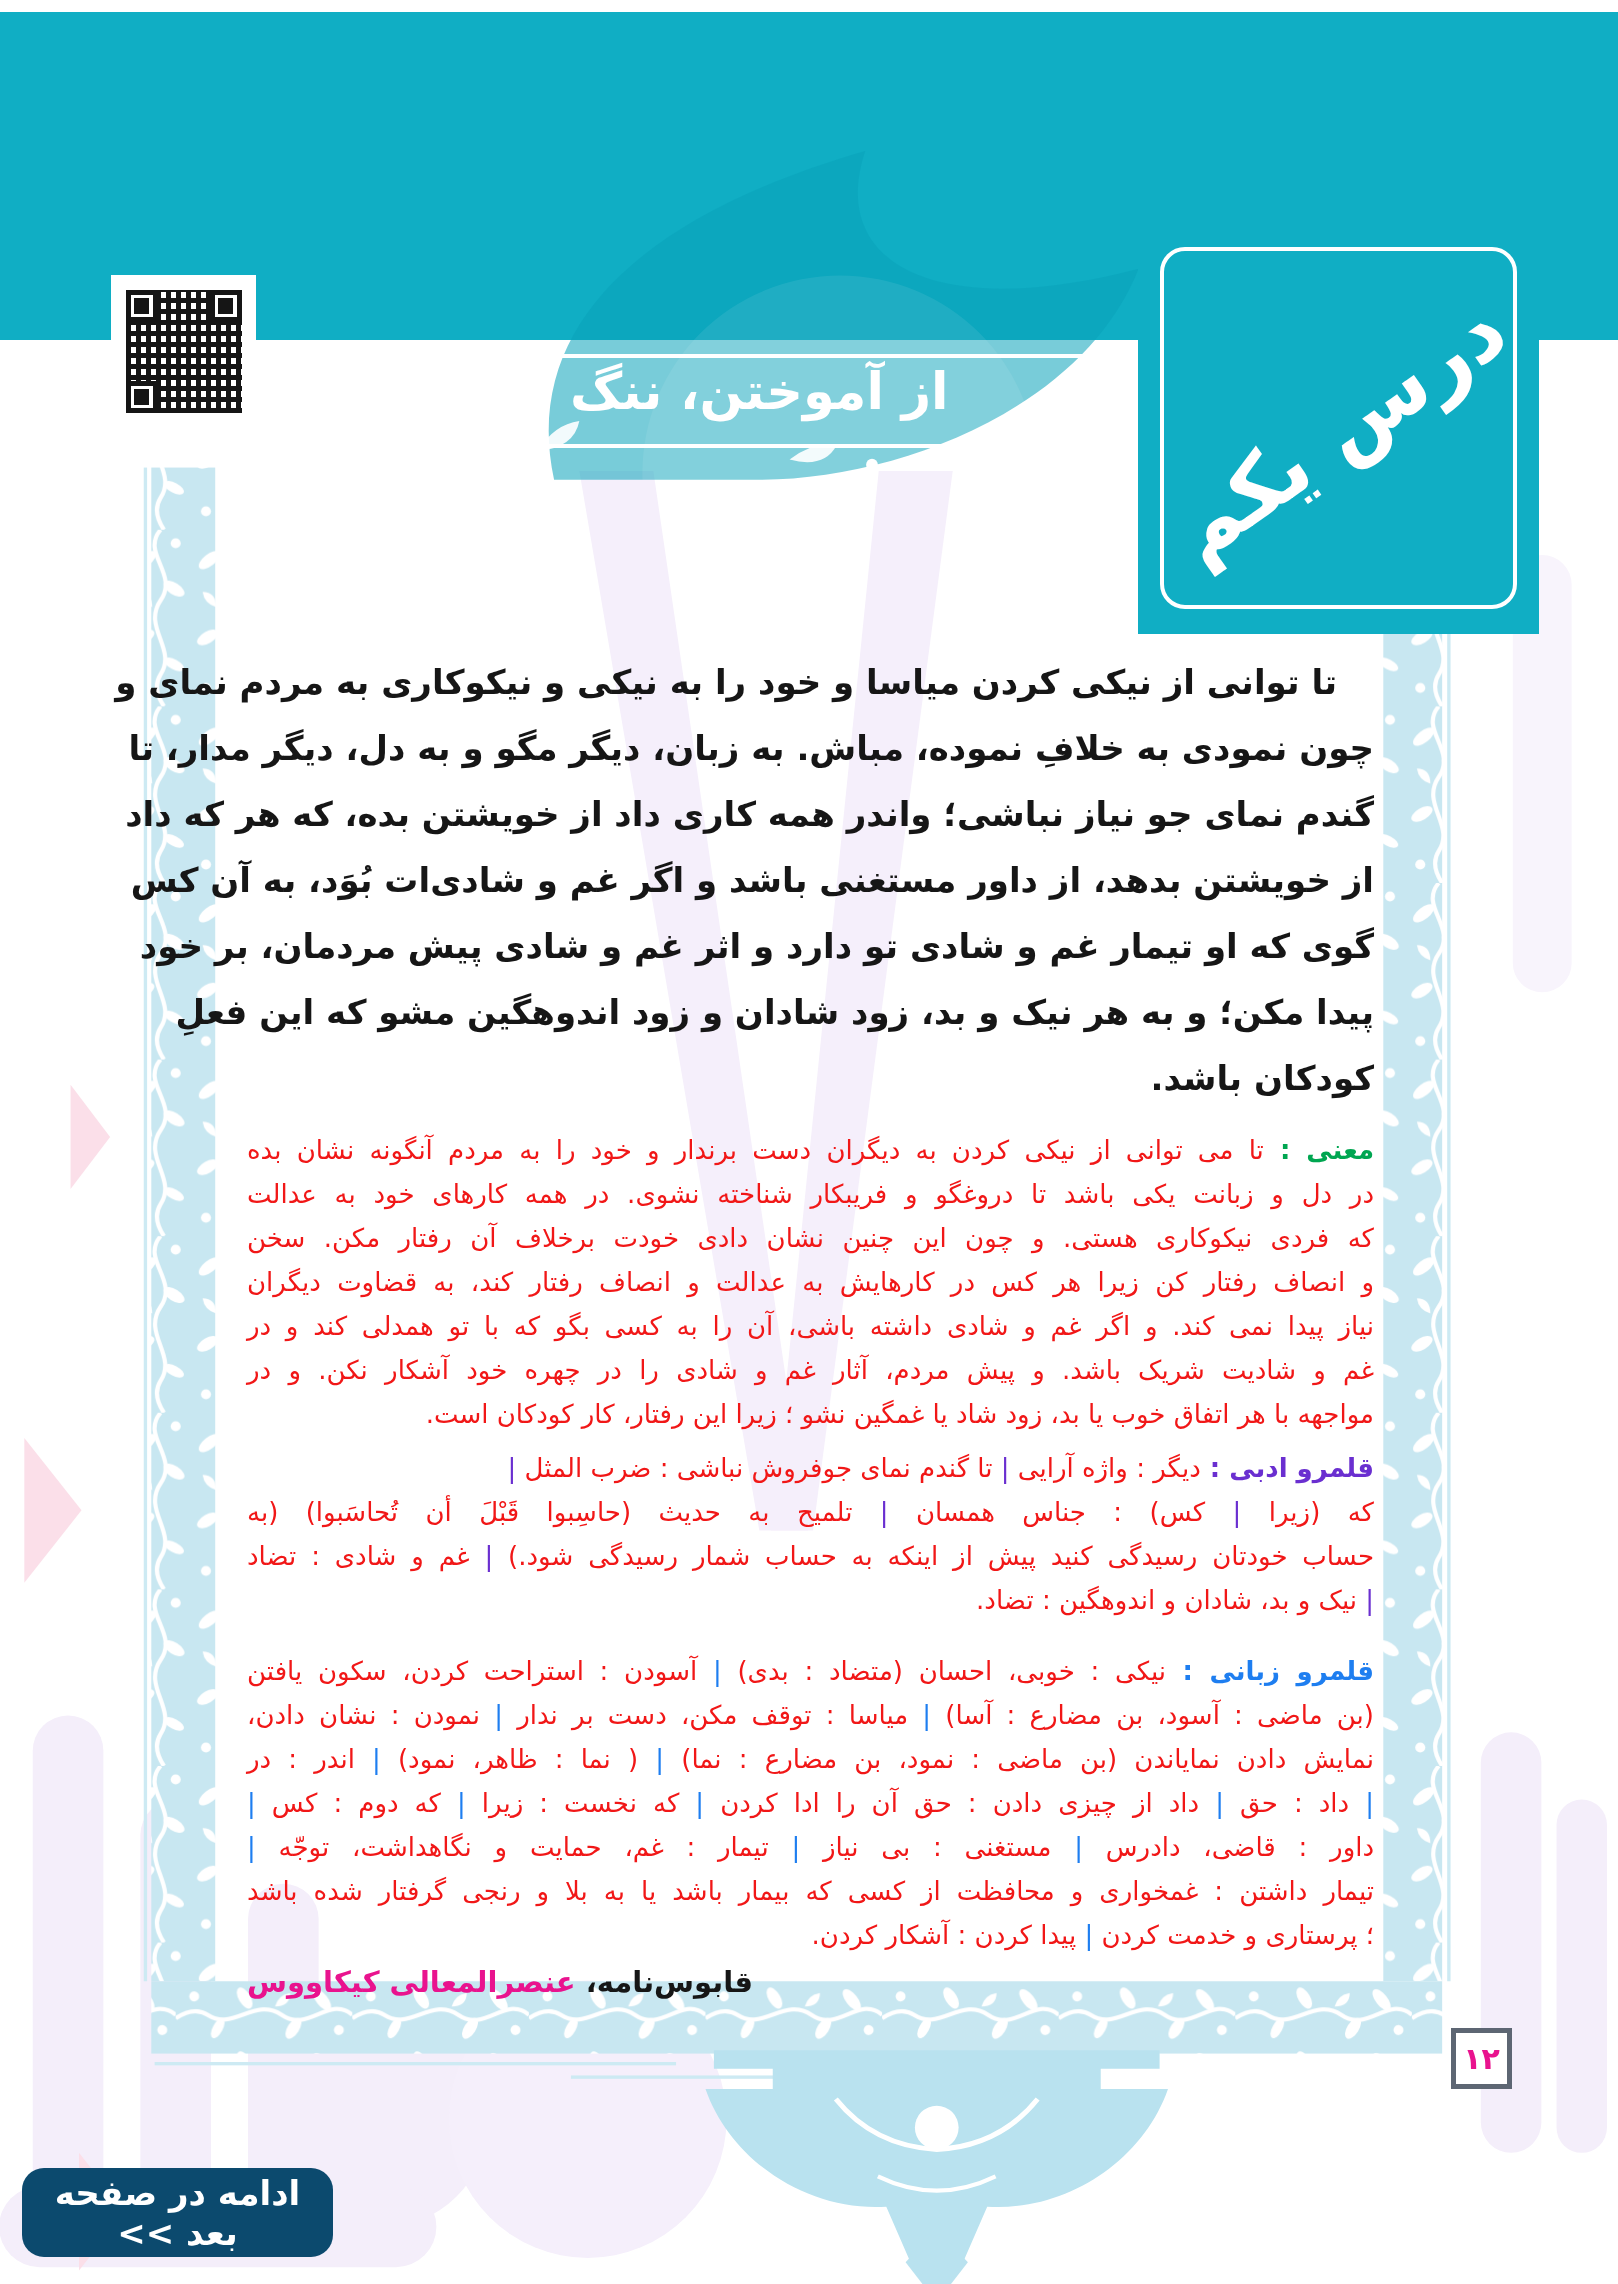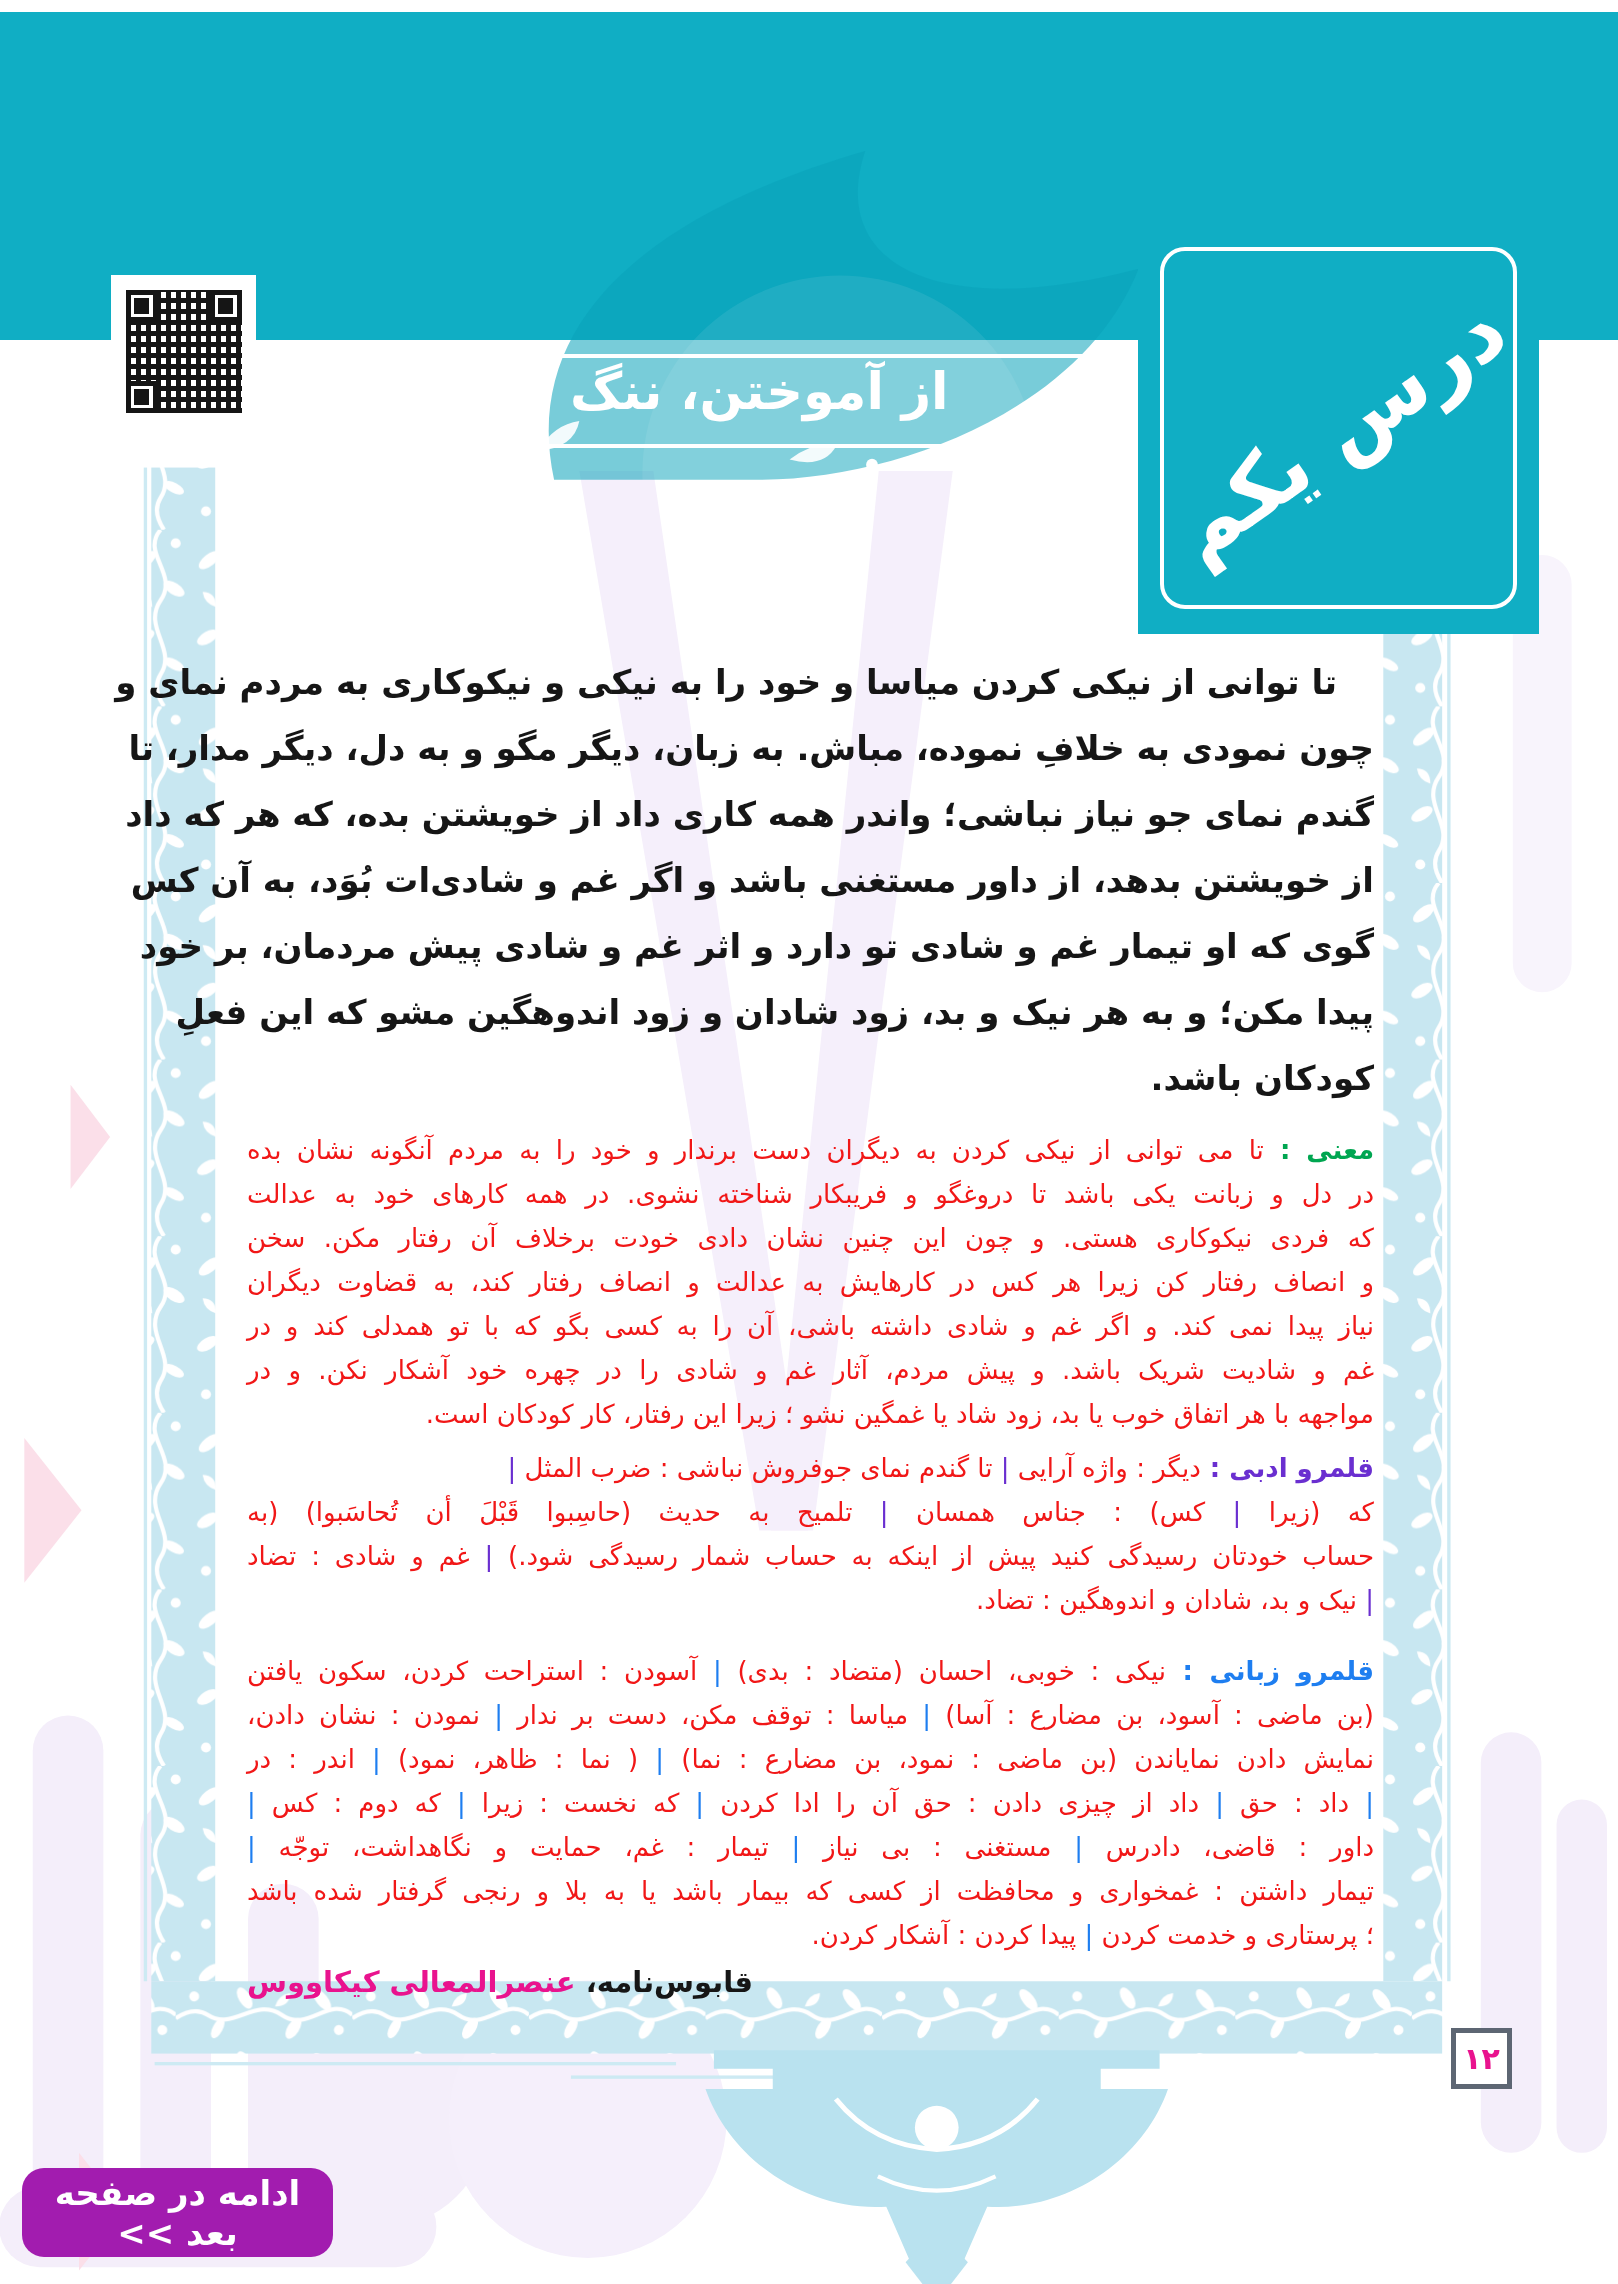--- a/index.html
+++ b/index.html
@@ -57,21 +57,21 @@
   .source{margin-top:8.4px;text-align:left;font-size:29px;font-weight:bold;direction:rtl}
   .source .book{color:#161616}
   .source .author{color:#e9138e}
 
   
   .pagenum-box{position:absolute;left:1452px;top:2028px;width:61px;height:61px;border:5.9px solid #5d6673;
       background:#ffffff;z-index:4;display:flex;align-items:center;justify-content:center;box-sizing:border-box}
   .pagenum-box span{color:#e9138e;font-size:30px;font-weight:bold}
 
   
-  .continue-btn{position:absolute;left:23px;top:2168px;width:311px;height:89px;background:#a21caf;
+  .continue-btn{position:absolute;left:23px;top:2168px;width:311px;height:89px;background:#0c4a6e;
       border:none;border-radius:22px;color:#ffffff;font-size:34px;font-weight:bold;
       font-family:"DejaVu Sans",sans-serif;direction:rtl;z-index:5;cursor:pointer}
 </style>
 </head>
 <body>
 
 <div class="page">
 
   <svg class="wm" width="1619" height="2284" viewBox="0 0 1925 2716">
     <polygon points="690,560 778,560 962,1820 904,1820" fill="#f5effb"></polygon>

